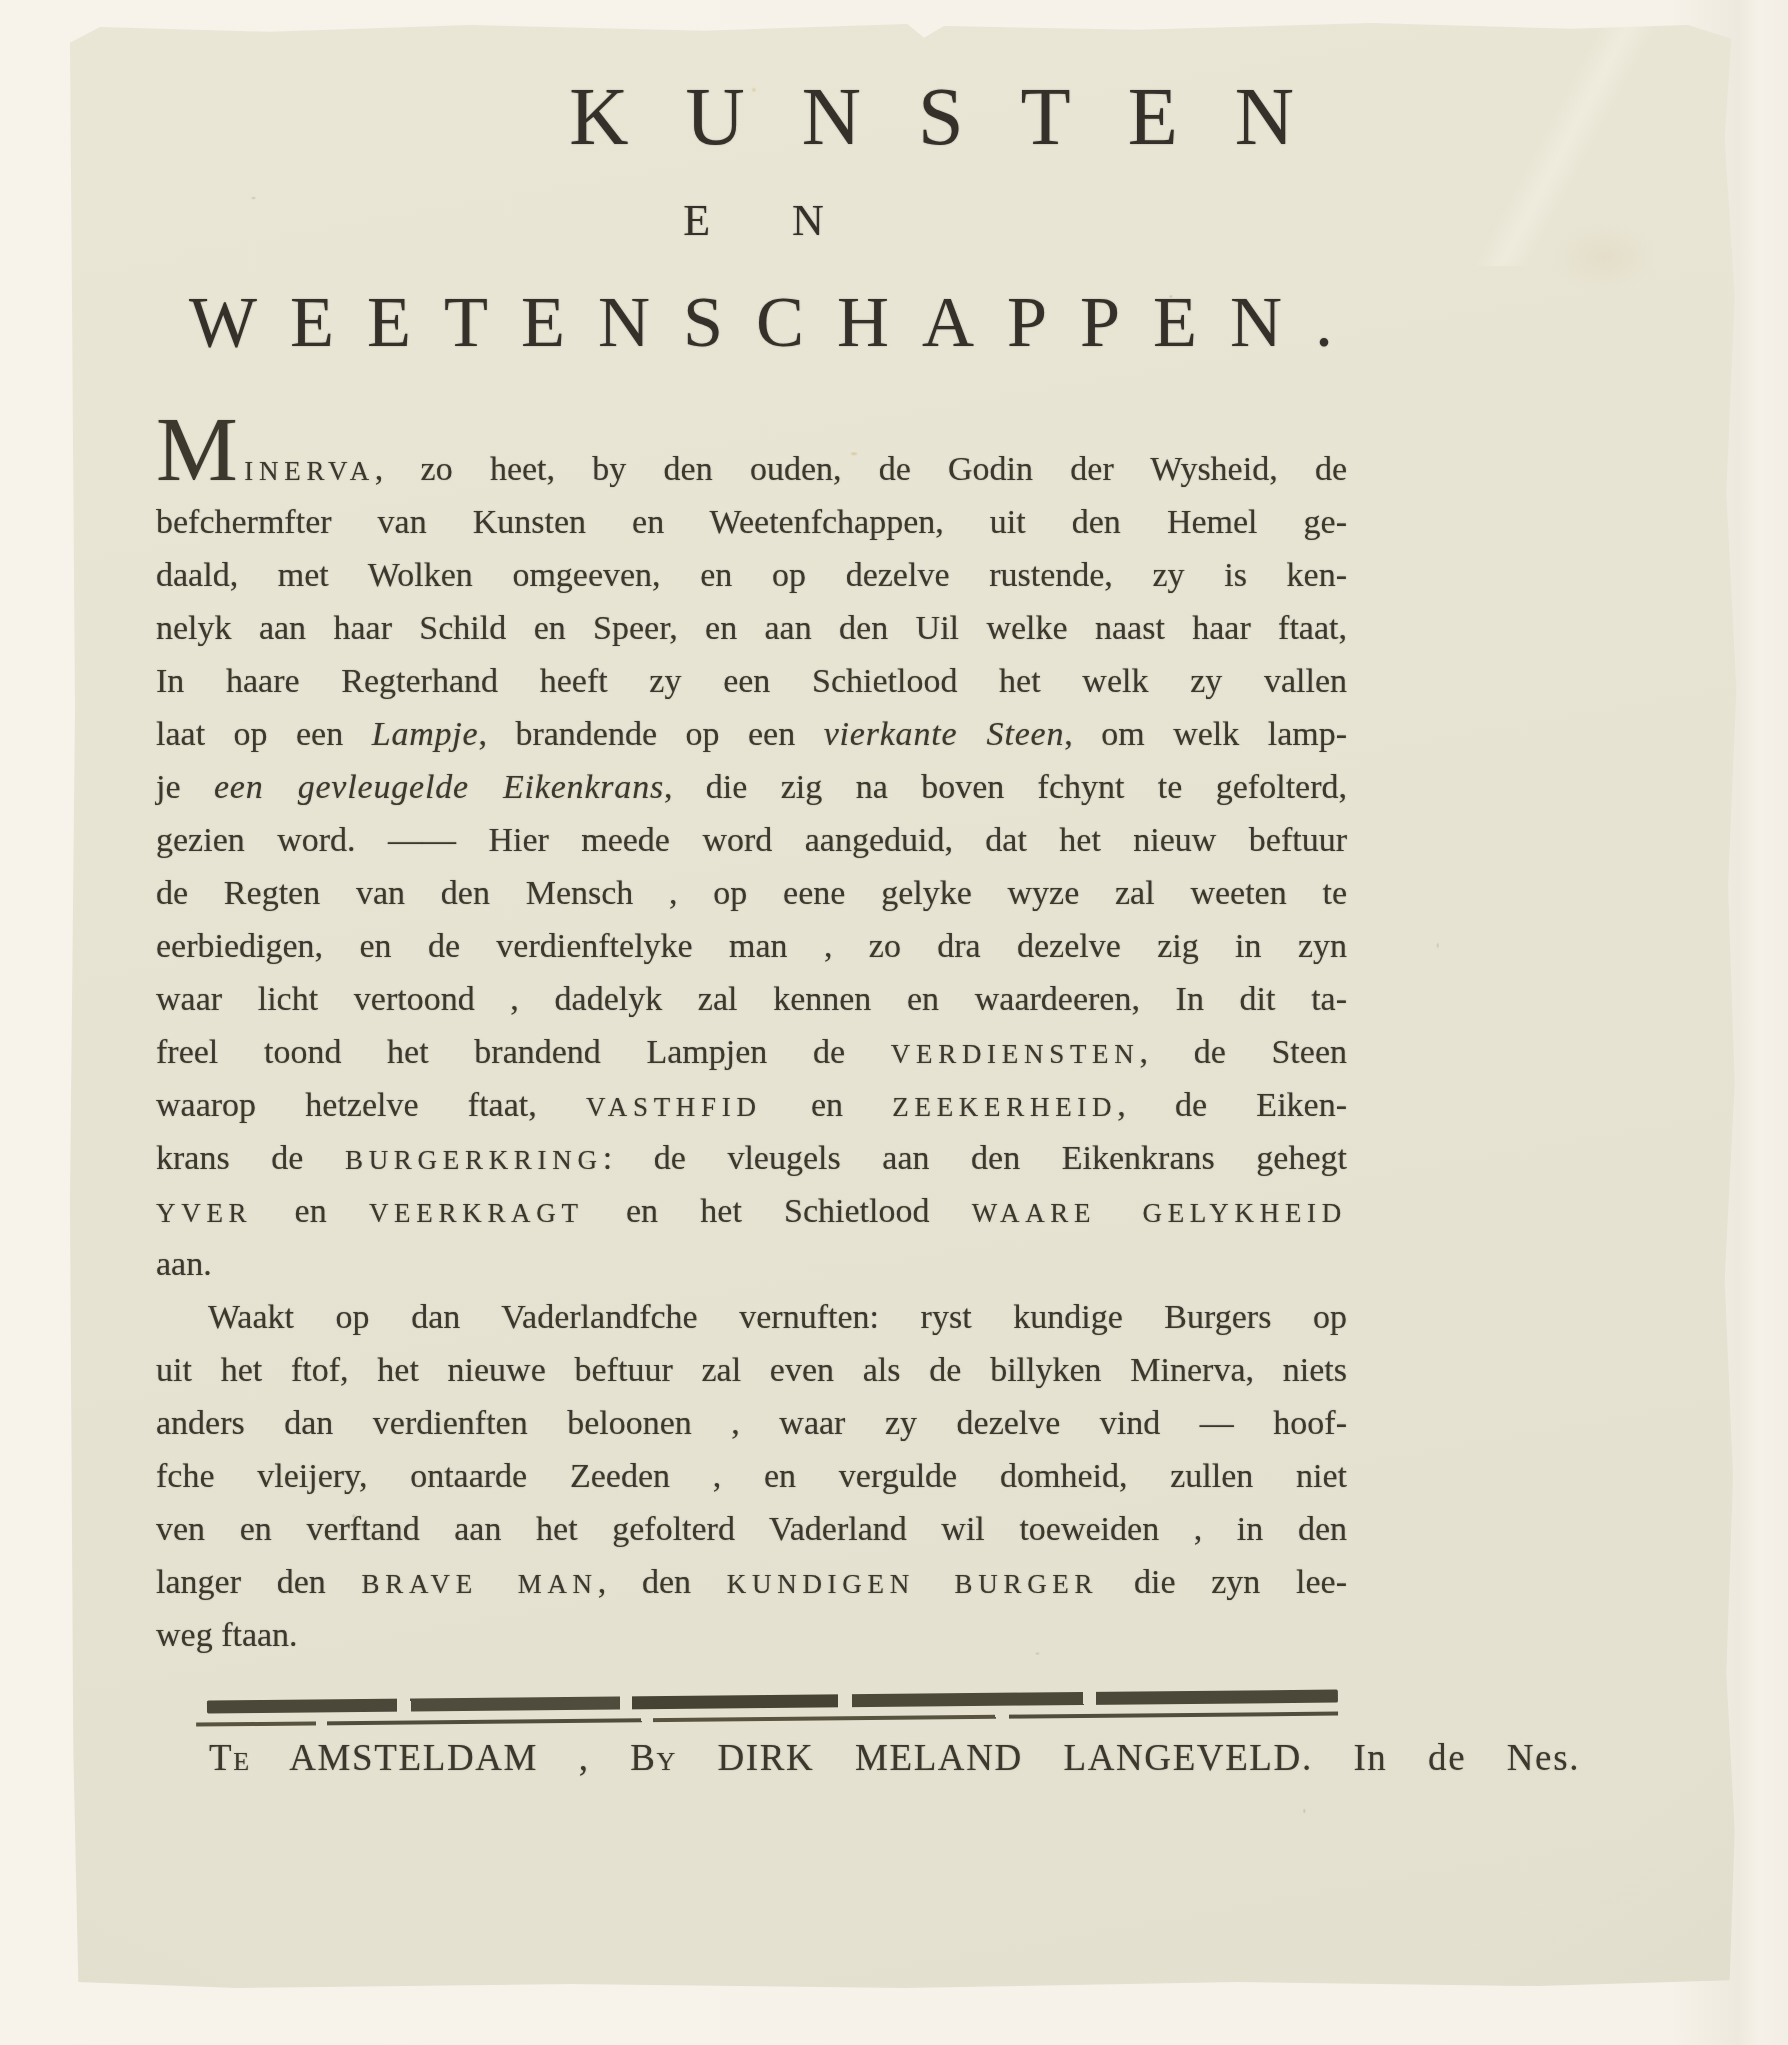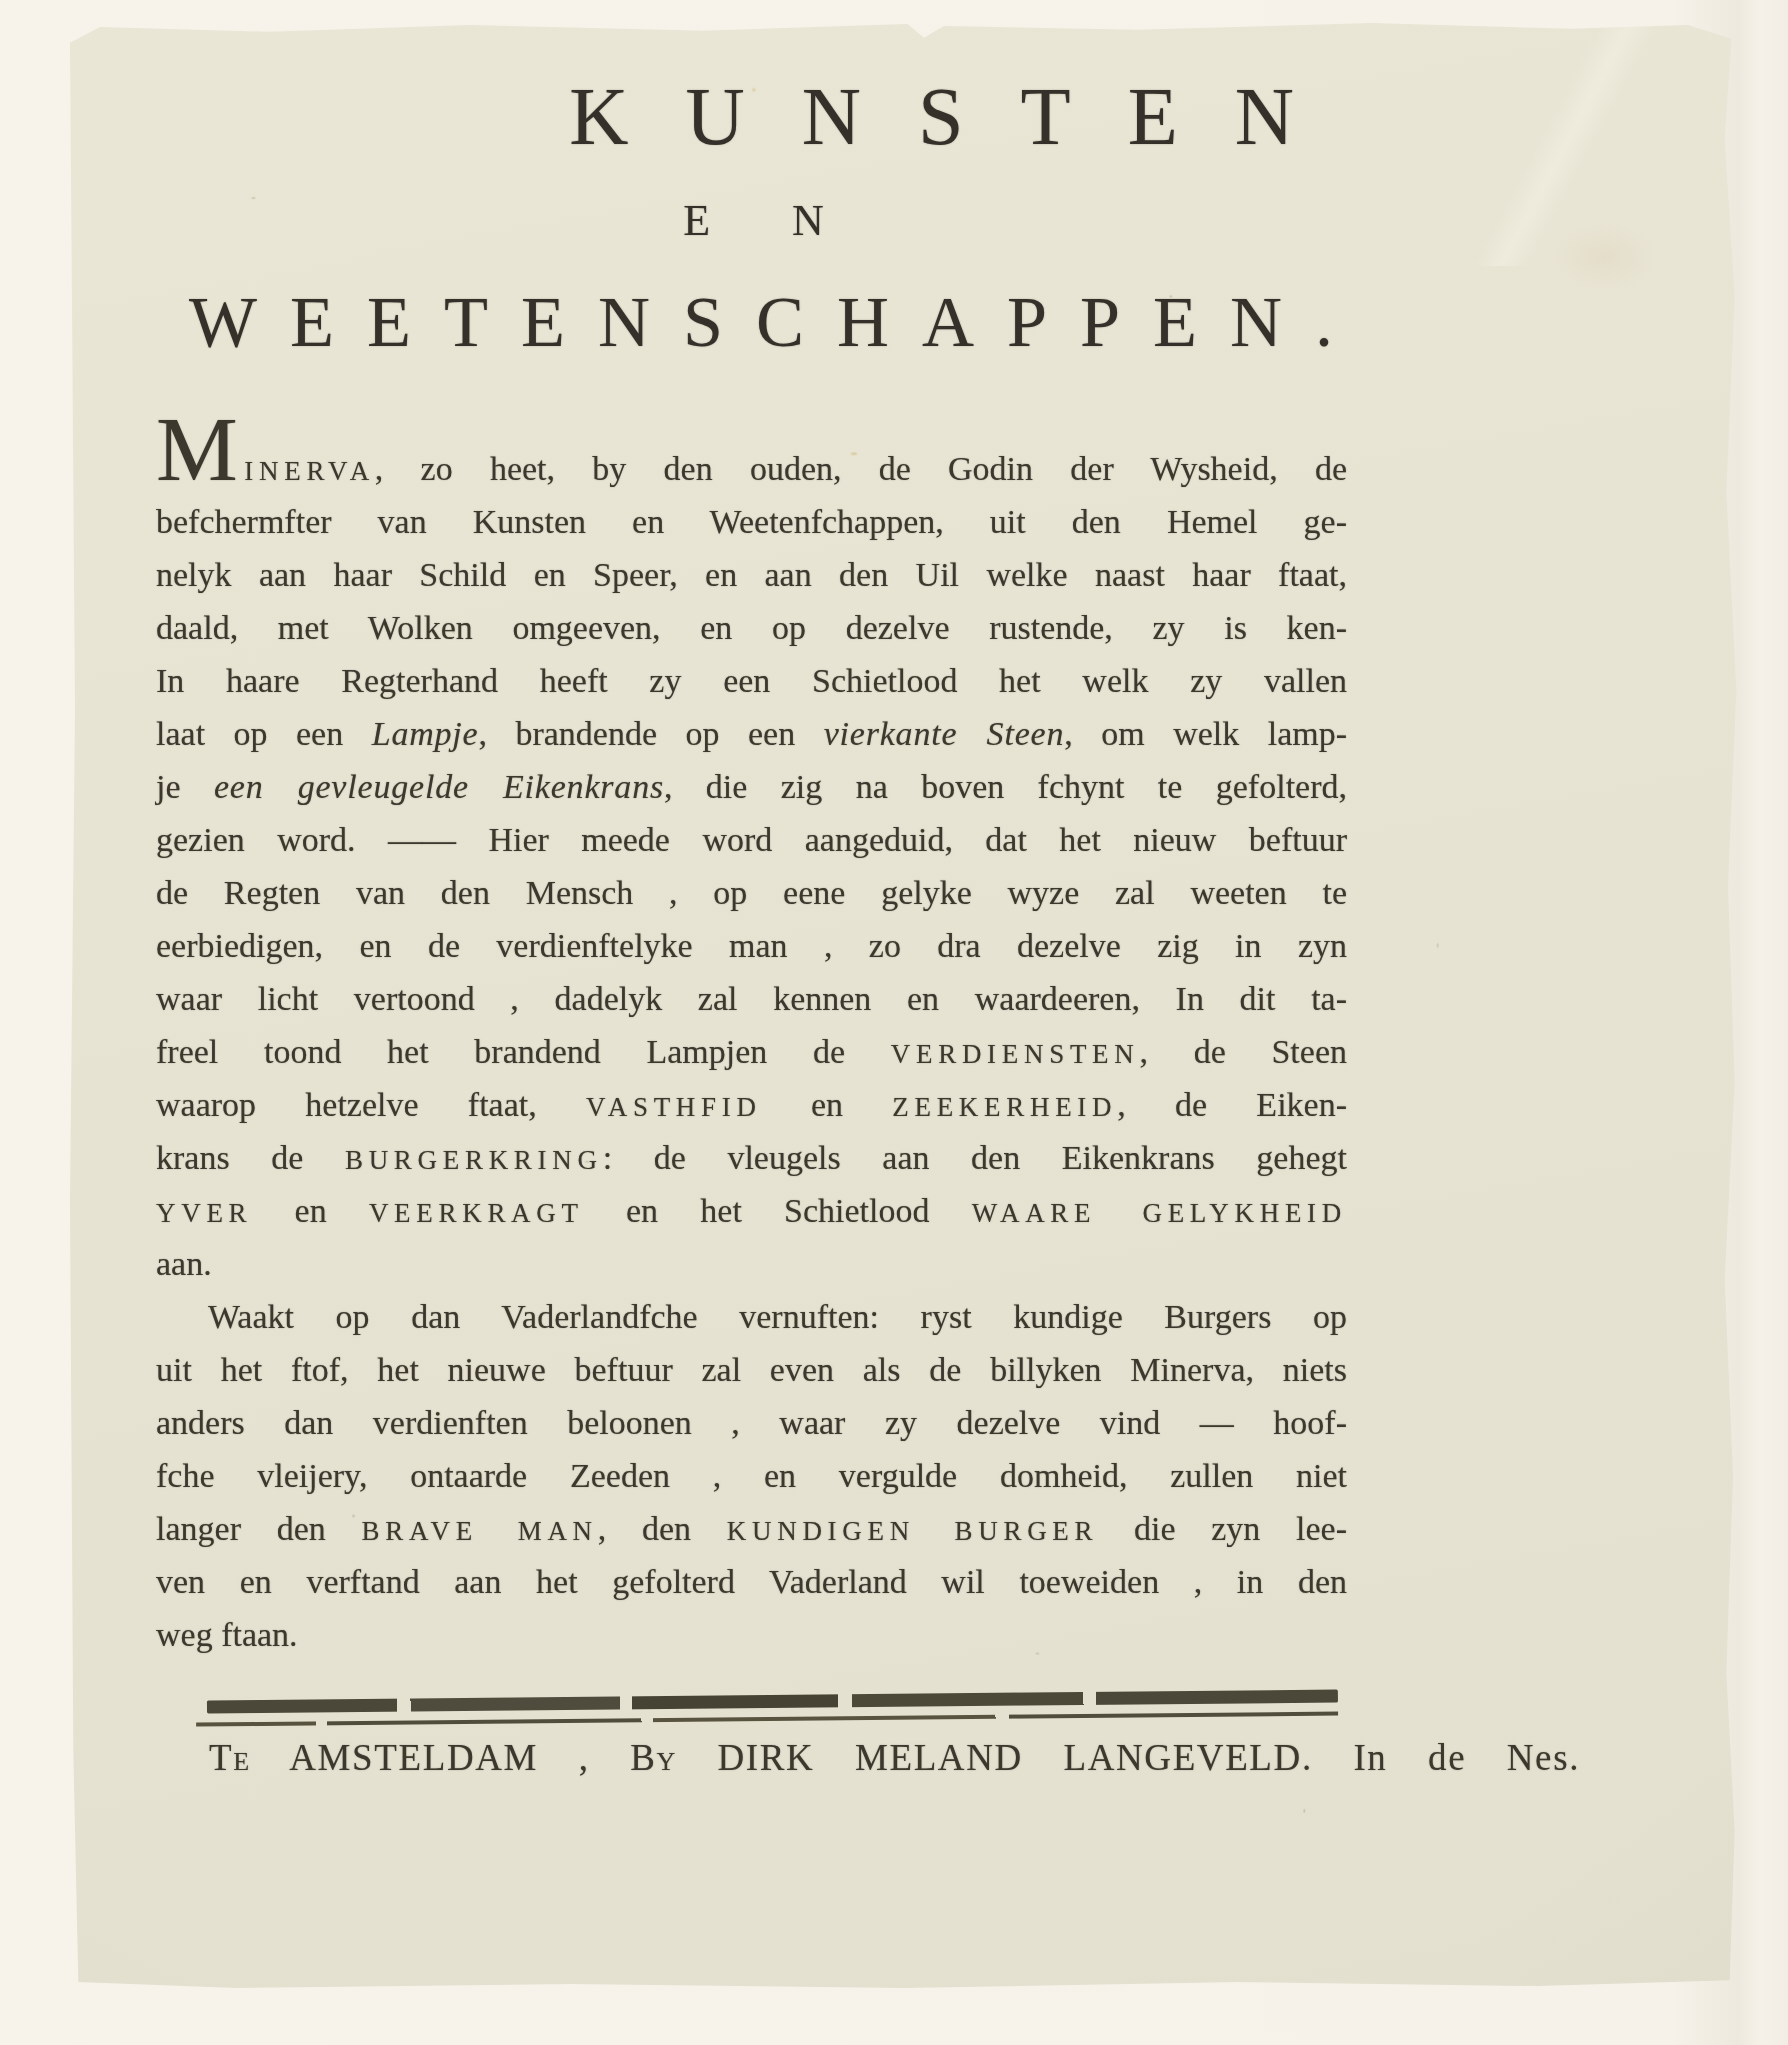--- a/index.html
+++ b/index.html
@@ -87,40 +87,40 @@
 <body>
 
 <div class="stage">
   <div class="paper">
     <div class="title t1 ink">KUNSTEN</div>
     <div class="title t2 ink">EN</div>
     <div class="title t3 ink">WEETENSCHAPPEN.</div>
     <div class="bodytext ink" id="body-text">
         <div class="tline"><span class="sg-dc">M</span><span class="sg-sc">INERVA</span><span class="sg">, zo heet, by den ouden, de Godin der Wysheid, de</span></div>
         <div class="tline"><span class="sg">befchermfter van Kunsten en Weetenfchappen, uit den Hemel ge-</span></div>
+        <div class="tline"><span class="sg">daald, met Wolken omgeeven, en op dezelve rustende, zy is ken-</span></div>
         <div class="tline"><span class="sg">nelyk aan haar Schild en Speer, en aan den Uil welke naast haar ftaat,</span></div>
-        <div class="tline"><span class="sg">daald, met Wolken omgeeven, en op dezelve rustende, zy is ken-</span></div>
         <div class="tline"><span class="sg">In haare Regterhand heeft zy een Schietlood het welk zy vallen</span></div>
         <div class="tline"><span class="sg">laat op een </span><span class="sg-i">Lampje</span><span class="sg">, brandende op een </span><span class="sg-i">vierkante Steen</span><span class="sg">, om welk lamp-</span></div>
         <div class="tline"><span class="sg">je </span><span class="sg-i">een gevleugelde Eikenkrans</span><span class="sg">, die zig na boven fchynt te gefolterd,</span></div>
         <div class="tline"><span class="sg">gezien word. —— Hier meede word aangeduid, dat het nieuw beftuur</span></div>
         <div class="tline"><span class="sg">de Regten van den Mensch , op eene gelyke wyze zal weeten te</span></div>
         <div class="tline"><span class="sg">eerbiedigen, en de verdienftelyke man , zo dra dezelve zig in zyn</span></div>
         <div class="tline"><span class="sg">waar licht vertoond , dadelyk zal kennen en waardeeren,  In dit ta-</span></div>
         <div class="tline"><span class="sg">freel toond het brandend Lampjen de </span><span class="sg-sc">VERDIENSTEN</span><span class="sg">, de Steen</span></div>
         <div class="tline"><span class="sg">waarop hetzelve ftaat, </span><span class="sg-sc">VASTHFID</span><span class="sg"> en </span><span class="sg-sc">ZEEKERHEID</span><span class="sg">, de Eiken-</span></div>
         <div class="tline"><span class="sg">krans de </span><span class="sg-sc">BURGERKRING</span><span class="sg">: de vleugels aan den Eikenkrans gehegt</span></div>
         <div class="tline"><span class="sg-sc">YVER</span><span class="sg"> en </span><span class="sg-sc">VEERKRAGT</span><span class="sg"> en het Schietlood </span><span class="sg-sc">WAARE GELYKHEID</span></div>
         <div class="tline tlast"><span class="sg">aan.</span></div>
         <div class="tline tindent"><span class="sg">Waakt op dan Vaderlandfche vernuften: ryst kundige Burgers op</span></div>
         <div class="tline"><span class="sg">uit het ftof, het nieuwe beftuur zal even als de billyken Minerva, niets</span></div>
         <div class="tline"><span class="sg">anders dan verdienften beloonen ,  waar zy dezelve vind — hoof-</span></div>
         <div class="tline"><span class="sg">fche vleijery, ontaarde Zeeden , en vergulde domheid, zullen niet</span></div>
+        <div class="tline"><span class="sg">ven en verftand aan het gefolterd Vaderland wil toeweiden , in den</span></div>
         <div class="tline"><span class="sg">langer den </span><span class="sg-sc">BRAVE MAN</span><span class="sg">, den </span><span class="sg-sc">KUNDIGEN BURGER</span><span class="sg"> die zyn lee-</span></div>
-        <div class="tline"><span class="sg">ven en verftand aan het gefolterd Vaderland wil toeweiden , in den</span></div>
         <div class="tline tlast"><span class="sg">weg ftaan.</span></div>
       </div>
     <div class="rule">
       <div class="rule-thick"></div>
       <div class="rule-thin"></div>
     </div>
     <div class="imprint ink" id="imprint-line">
         <div class="tline"><span class="sg">T</span><span class="sg-sc">E</span><span class="sg"> AMSTELDAM ,  </span><span class="sg">B</span><span class="sg-sc">Y</span><span class="sg"> DIRK  MELAND  LANGEVELD.  </span><span class="sg">In de Nes.</span></div>
       </div>
   </div>

